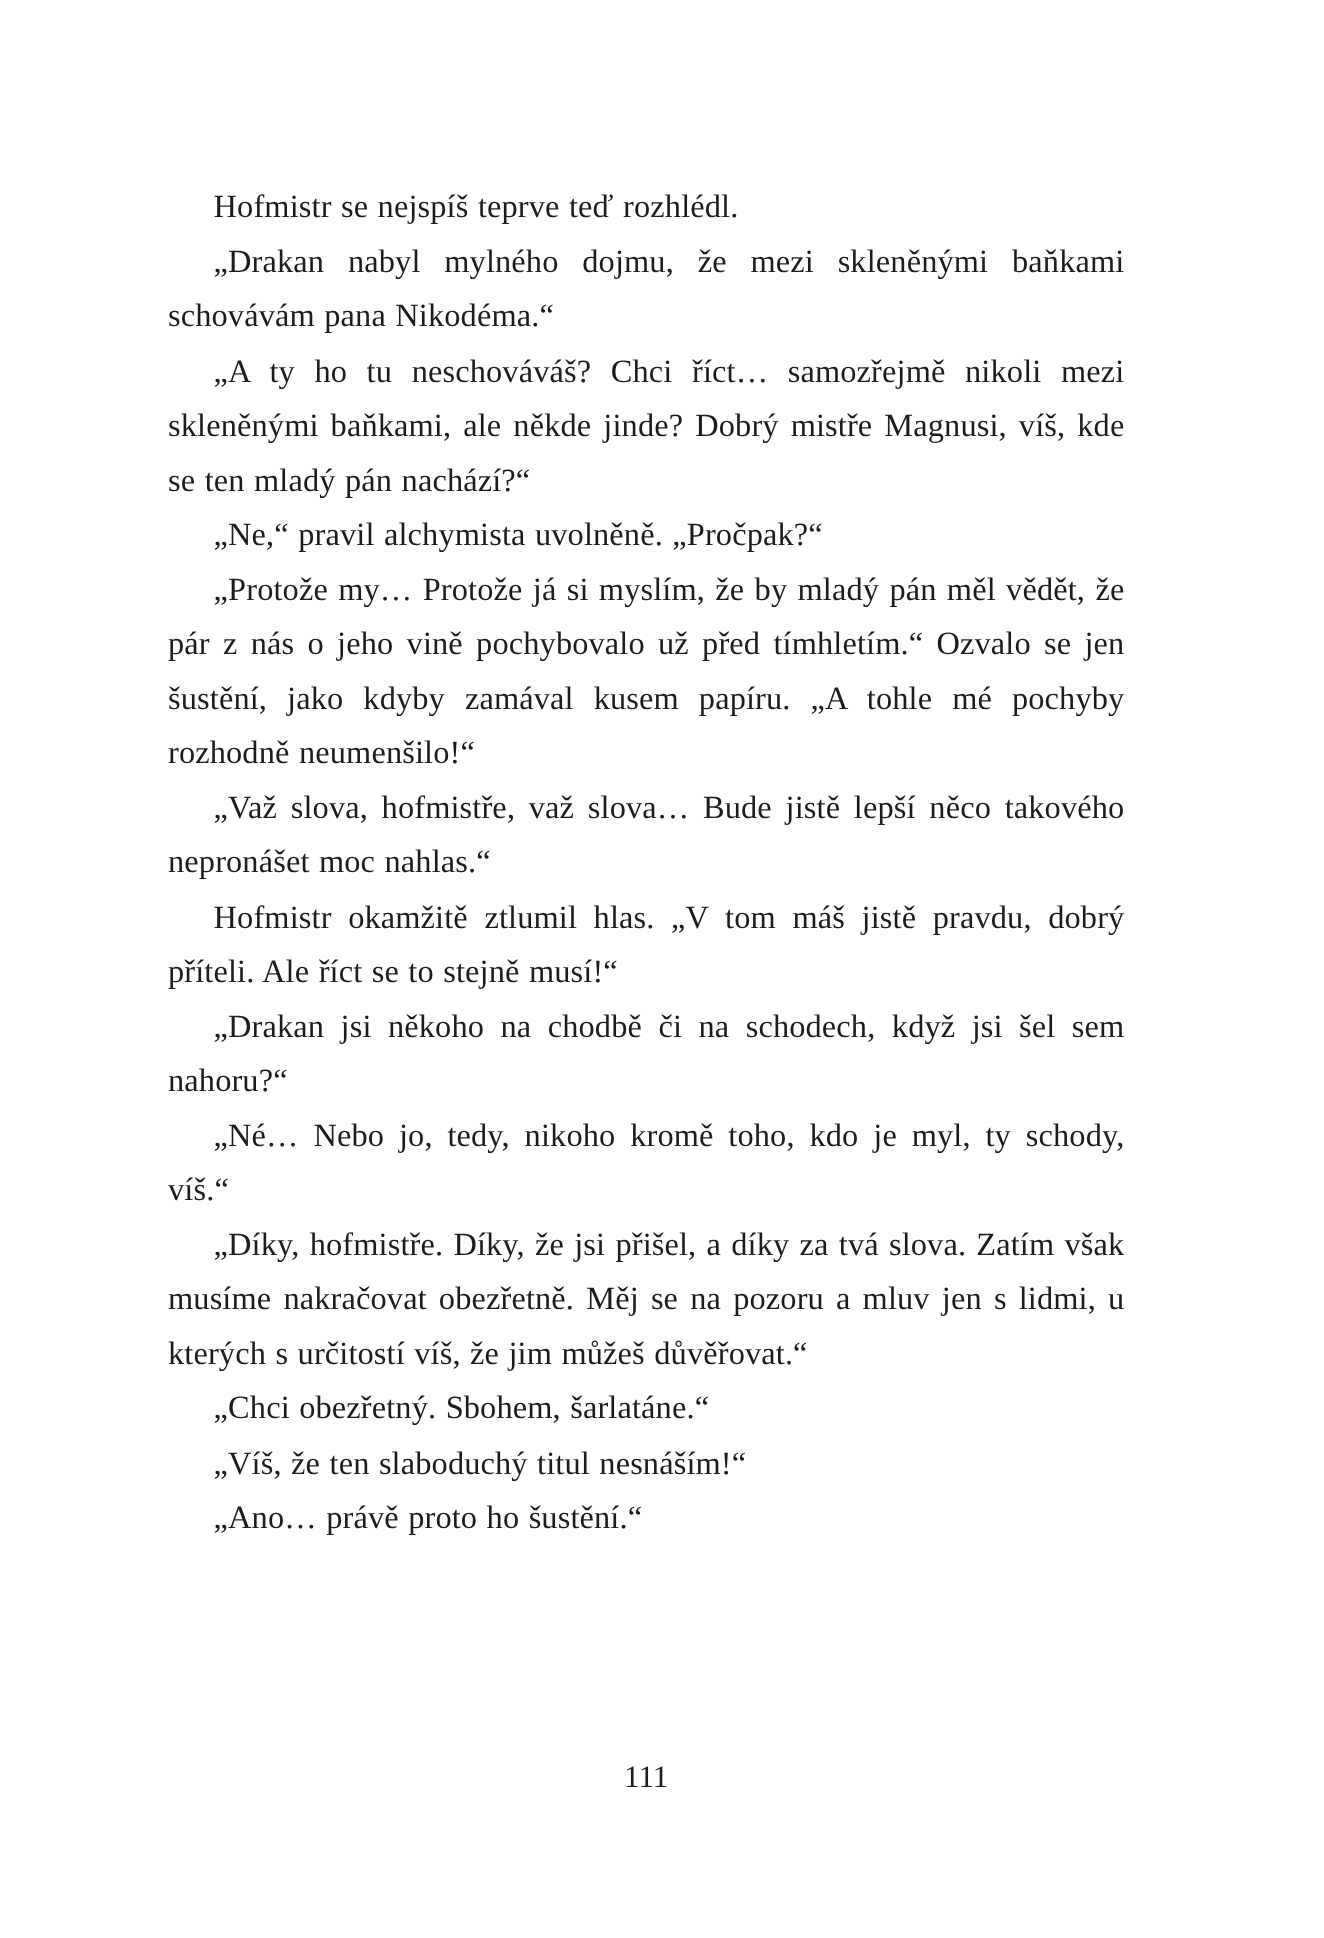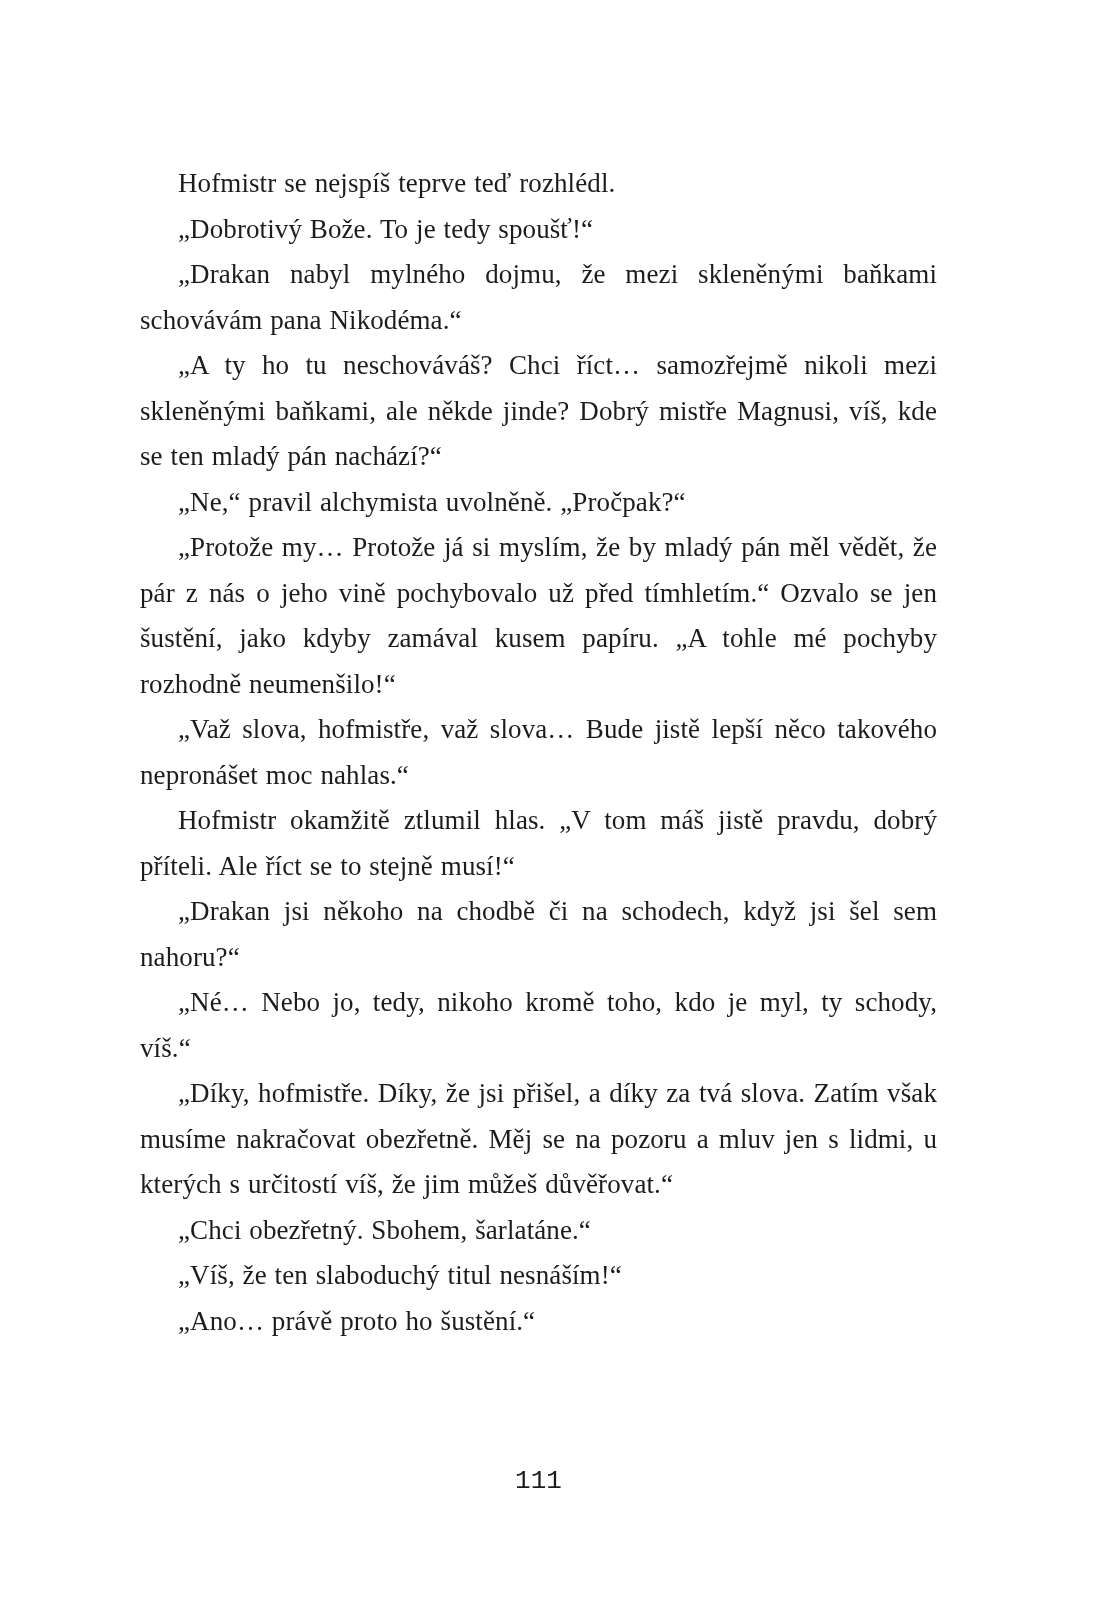--- a/index.html
+++ b/index.html
@@ -11,21 +11,21 @@
     position: relative;
     width: 1103px;
     height: 1615px;
     background: #ffffff;
     overflow: hidden;
     font-family: "Liberation Serif", "DejaVu Serif", serif;
     color: #1c1c1c;
   }
   .text-block {
     position: absolute;
-    top: 161px;
+    top: 150px;
     left: 140px;
     width: 797px;
   }
   .para {
     margin: 0;
     padding: 0;
     font-size: 27px;
     line-height: 45.5px;
     text-align: justify;
     text-indent: 38px;
@@ -33,30 +33,28 @@
     word-spacing: 1px;
   }
   .page-number {
     position: absolute;
     top: 1466px;
     left: 140px;
     width: 797px;
     text-align: center;
     font-size: 26px;
     color: #1c1c1c;
-    font-family: Liberation Mono, monospace;
   }
 </style>
 </head>
 <body>
 
 <div class="book-page">
   <div class="text-block">
       <p class="para">Hofmistr se nejspíš teprve teď rozhlédl.</p>
-      <p class="para">„Dobrotivý Bože. To je tedy spoušť!“</p>
       <p class="para">„Drakan nabyl mylného dojmu, že mezi skleněnými baňkami schovávám pana Nikodéma.“</p>
       <p class="para">„A ty ho tu neschováváš? Chci říct… samozřejmě nikoli mezi skleněnými baňkami, ale někde jinde? Dobrý mistře Magnusi, víš, kde se ten mladý pán nachází?“</p>
       <p class="para">„Ne,“ pravil alchymista uvolněně. „Pročpak?“</p>
       <p class="para">„Protože my… Protože já si myslím, že by mladý pán měl vědět, že pár z nás o jeho vině pochybovalo už před tímhletím.“ Ozvalo se jen šustění, jako kdyby zamával kusem papíru. „A tohle mé pochyby rozhodně neumenšilo!“</p>
       <p class="para">„Važ slova, hofmistře, važ slova… Bude jistě lepší něco takového nepronášet moc nahlas.“</p>
       <p class="para">Hofmistr okamžitě ztlumil hlas. „V tom máš jistě pravdu, dobrý příteli. Ale říct se to stejně musí!“</p>
       <p class="para">„Drakan jsi někoho na chodbě či na schodech, když jsi šel sem nahoru?“</p>
       <p class="para">„Né… Nebo jo, tedy, nikoho kromě toho, kdo je myl, ty schody, víš.“</p>
       <p class="para">„Díky, hofmistře. Díky, že jsi přišel, a díky za tvá slova. Zatím však musíme nakračovat obezřetně. Měj se na pozoru a mluv jen s lidmi, u kterých s určitostí víš, že jim můžeš důvěřovat.“</p>
       <p class="para">„Chci obezřetný. Sbohem, šarlatáne.“</p>

